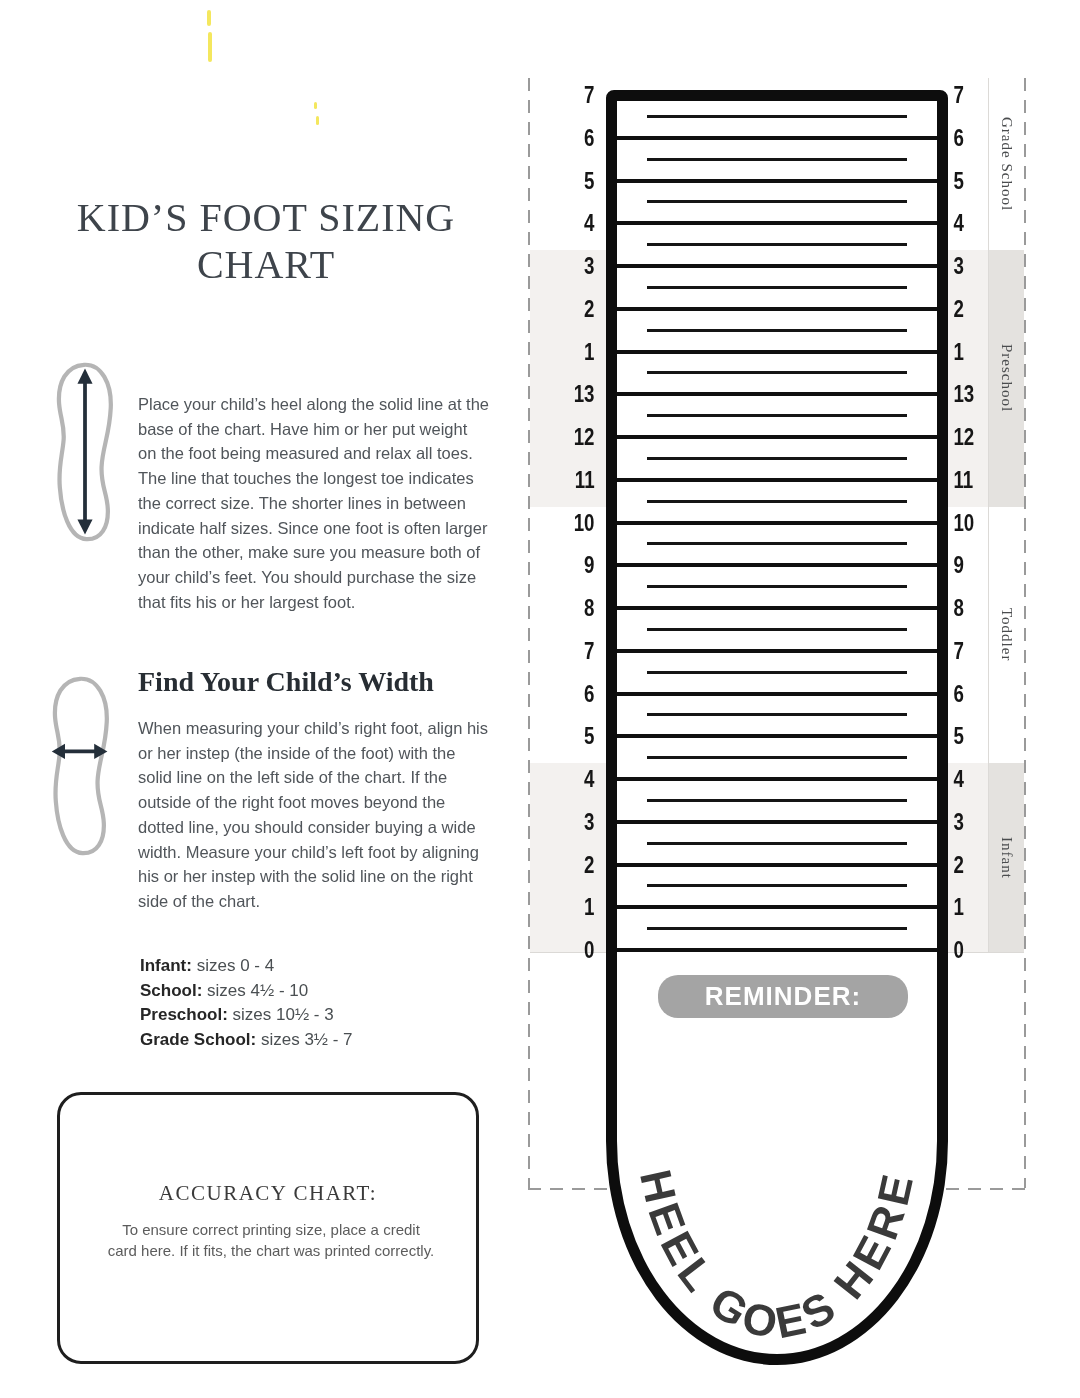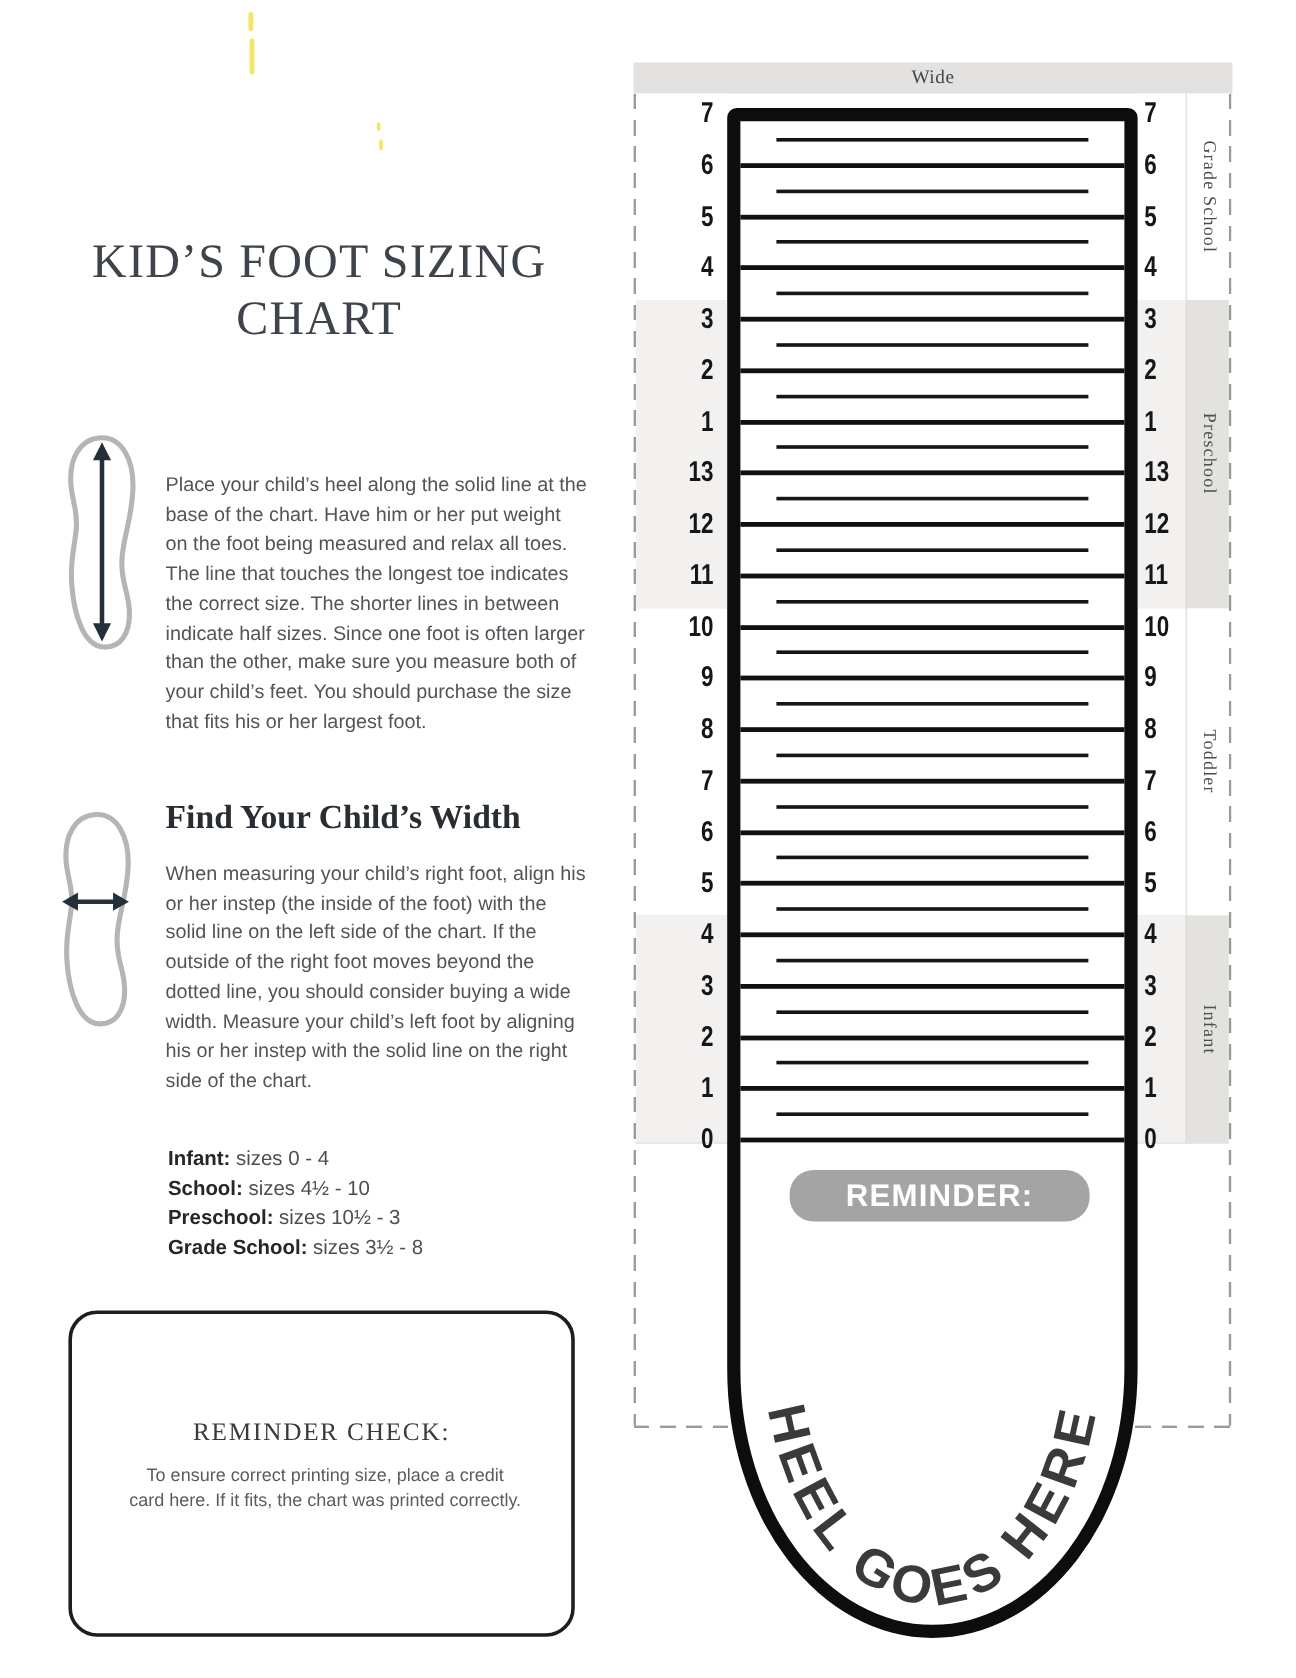--- a/index.html
+++ b/index.html
@@ -96,32 +96,29 @@
       <polygon points="63,82 49,74 49,90" fill="#242f3a"></polygon>
     </svg>
   </div>
   <h2 class="section-heading" style="left:138px;top:666px;">Find Your Child’s Width</h2>
   <p class="section-body" style="left:138px;top:716px;">When measuring your child’s right foot, align his or her instep (the inside of the foot) with the solid line on the left side of the chart. If the outside of the right foot moves beyond the dotted line, you should consider buying a wide width. Measure your child’s left foot by aligning his or her instep with the solid line on the right side of the chart.</p>
 
   <div class="size-list">
     <div><b>Infant:</b> <span>sizes 0 - 4</span></div>
     <div><b>School:</b> <span>sizes 4½ - 10</span></div>
     <div><b>Preschool:</b> <span>sizes 10½ - 3</span></div>
-    <div><b>Grade School:</b> <span>sizes 3½ - 8</span></div>
+    <div><b>Grade School:</b> <span>sizes 3½ - 7</span></div>
   </div>
 
   <div class="accuracy-box">
-    <div class="accuracy-heading">REMINDER CHECK:</div>
+    <div class="accuracy-heading">ACCURACY CHART:</div>
     <div class="accuracy-body">To ensure correct printing size, place a credit card here. If it fits, the chart was printed correctly.</div>
   </div>
 
   <div id="ruler-panel">
-    <div class="wide-band">
-      <span>Wide</span>
-    </div>
     <div class="dash-v dash-left"></div>
     <div class="dash-v dash-right"></div>
     <div class="dash-bottom"></div>
 
   <div class="strip" style="left: 2px; top: 26px; width: 76px; height: 172px;"></div>
       <div class="strip" style="left: 420px; top: 26px; width: 40px; height: 172px;"></div>
       <div class="label-strip" style="left: 460px; top: 26px; width: 36px; height: 172px;">
         <div class="cat-label">Grade School</div>
       </div>
       <div class="hairline" style="left: 2px; top: 198px; width: 494px; height: 1px;"></div>

